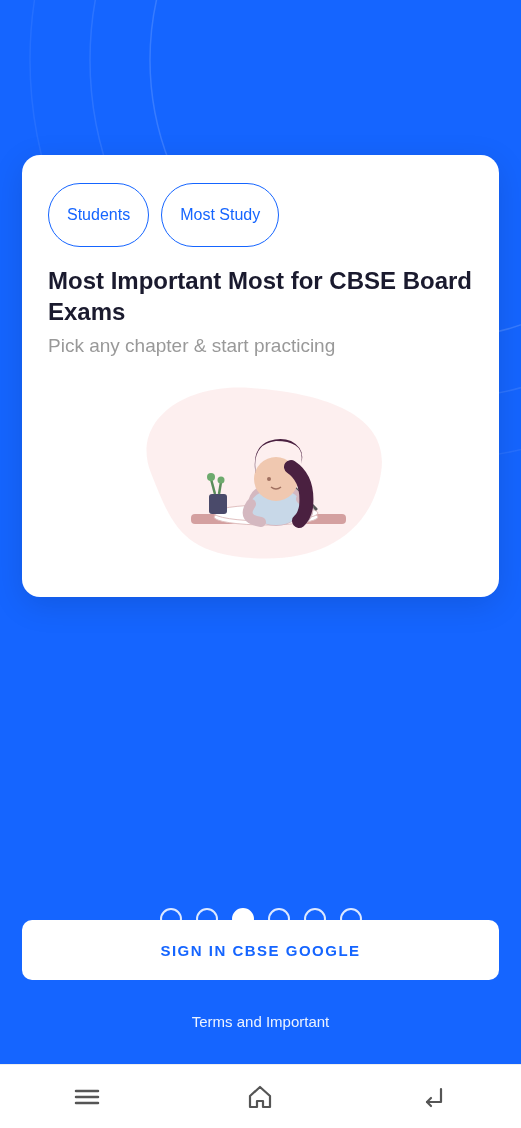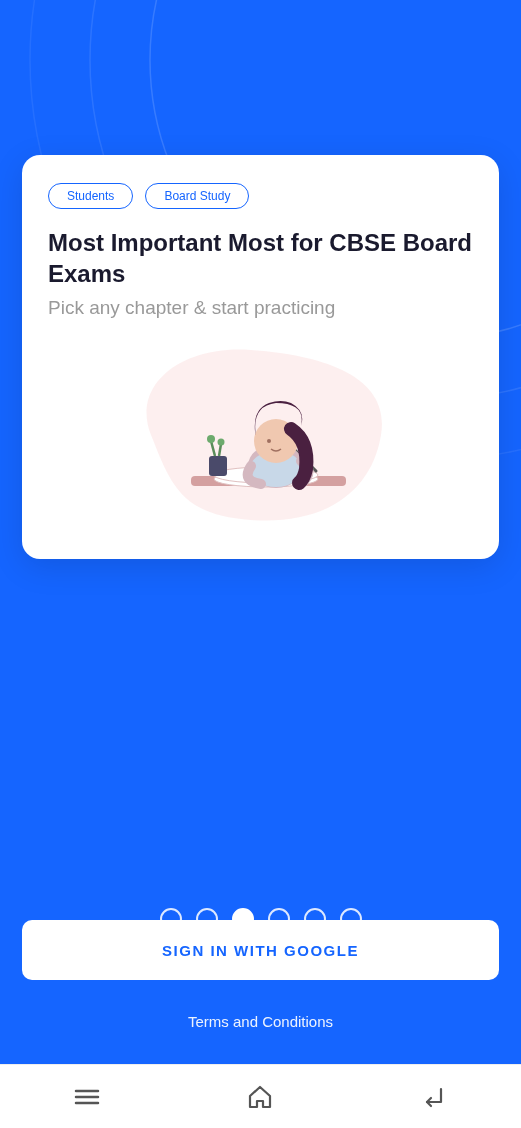--- a/index.html
+++ b/index.html
@@ -43,22 +43,22 @@
     .tag-row {
       display: flex;
       gap: 12px;
       margin-bottom: 18px;
     }
 
     .tag {
       border: 1.5px solid #1565FF;
       color: #1565FF;
       border-radius: 50px;
-      padding: 5px 18px;
-      font-size: 12px;
+      padding: 22px 18px;
+      font-size: 16px;
       font-weight: 500;
       background: transparent;
     }
 
     .card-title {
       font-size: 24px;
       font-weight: 700;
       color: #1a1a2e;
       line-height: 1.3;
       margin-bottom: 8px;
@@ -172,21 +172,21 @@
   <svg width="521" height="680" viewBox="0 0 521 680" fill="none" xmlns="http://www.w3.org/2000/svg">
     <ellipse cx="430" cy="60" rx="280" ry="280" stroke="rgba(255,255,255,0.15)" stroke-width="1.5" fill="none"></ellipse>
     <ellipse cx="430" cy="60" rx="340" ry="340" stroke="rgba(255,255,255,0.10)" stroke-width="1.5" fill="none"></ellipse>
     <ellipse cx="430" cy="60" rx="400" ry="400" stroke="rgba(255,255,255,0.07)" stroke-width="1.5" fill="none"></ellipse>
   </svg>
 </div>
 
 <div class="card">
   <div class="tag-row">
     <span class="tag">Students</span>
-    <span class="tag">Board Study</span>
+    <span class="tag">Most Study</span>
   </div>
   <div class="card-title">Most Important Most for CBSE Board Exams</div>
   <div class="card-subtitle">Pick any chapter &amp; start practicing</div>
 
   <div class="illustration-area">
 
     <svg class="blob" viewBox="0 0 280 200" xmlns="http://www.w3.org/2000/svg">
       <path d="M 30 100 C 10 50, 60 10, 130 15 C 200 20, 270 40, 260 100 C 250 160, 200 190, 130 185 C 60 180, 50 150, 30 100 Z" fill="#fce8e8" opacity="0.7"></path>
     </svg>
 
@@ -229,23 +229,23 @@
 
 <div class="dots-row">
   <div class="dot"></div>
   <div class="dot"></div>
   <div class="dot active"></div>
   <div class="dot"></div>
   <div class="dot"></div>
   <div class="dot"></div>
 </div>
 
-<button class="signin-btn">SIGN IN WITH GOOGLE</button>
-
-<div class="terms-link">Terms and Conditions</div>
+<button class="signin-btn">SIGN IN CBSE GOOGLE</button>
+
+<div class="terms-link">Terms and Important</div>
 
 <div class="bottom-nav">
   <div class="nav-icon">
     <svg width="26" height="20" viewBox="0 0 26 20" fill="none" xmlns="http://www.w3.org/2000/svg">
       <line x1="2" y1="4" x2="24" y2="4" stroke="#555" stroke-width="2.5" stroke-linecap="round"></line>
       <line x1="2" y1="10" x2="24" y2="10" stroke="#555" stroke-width="2.5" stroke-linecap="round"></line>
       <line x1="2" y1="16" x2="24" y2="16" stroke="#555" stroke-width="2.5" stroke-linecap="round"></line>
     </svg>
   </div>
   <div class="nav-icon">

